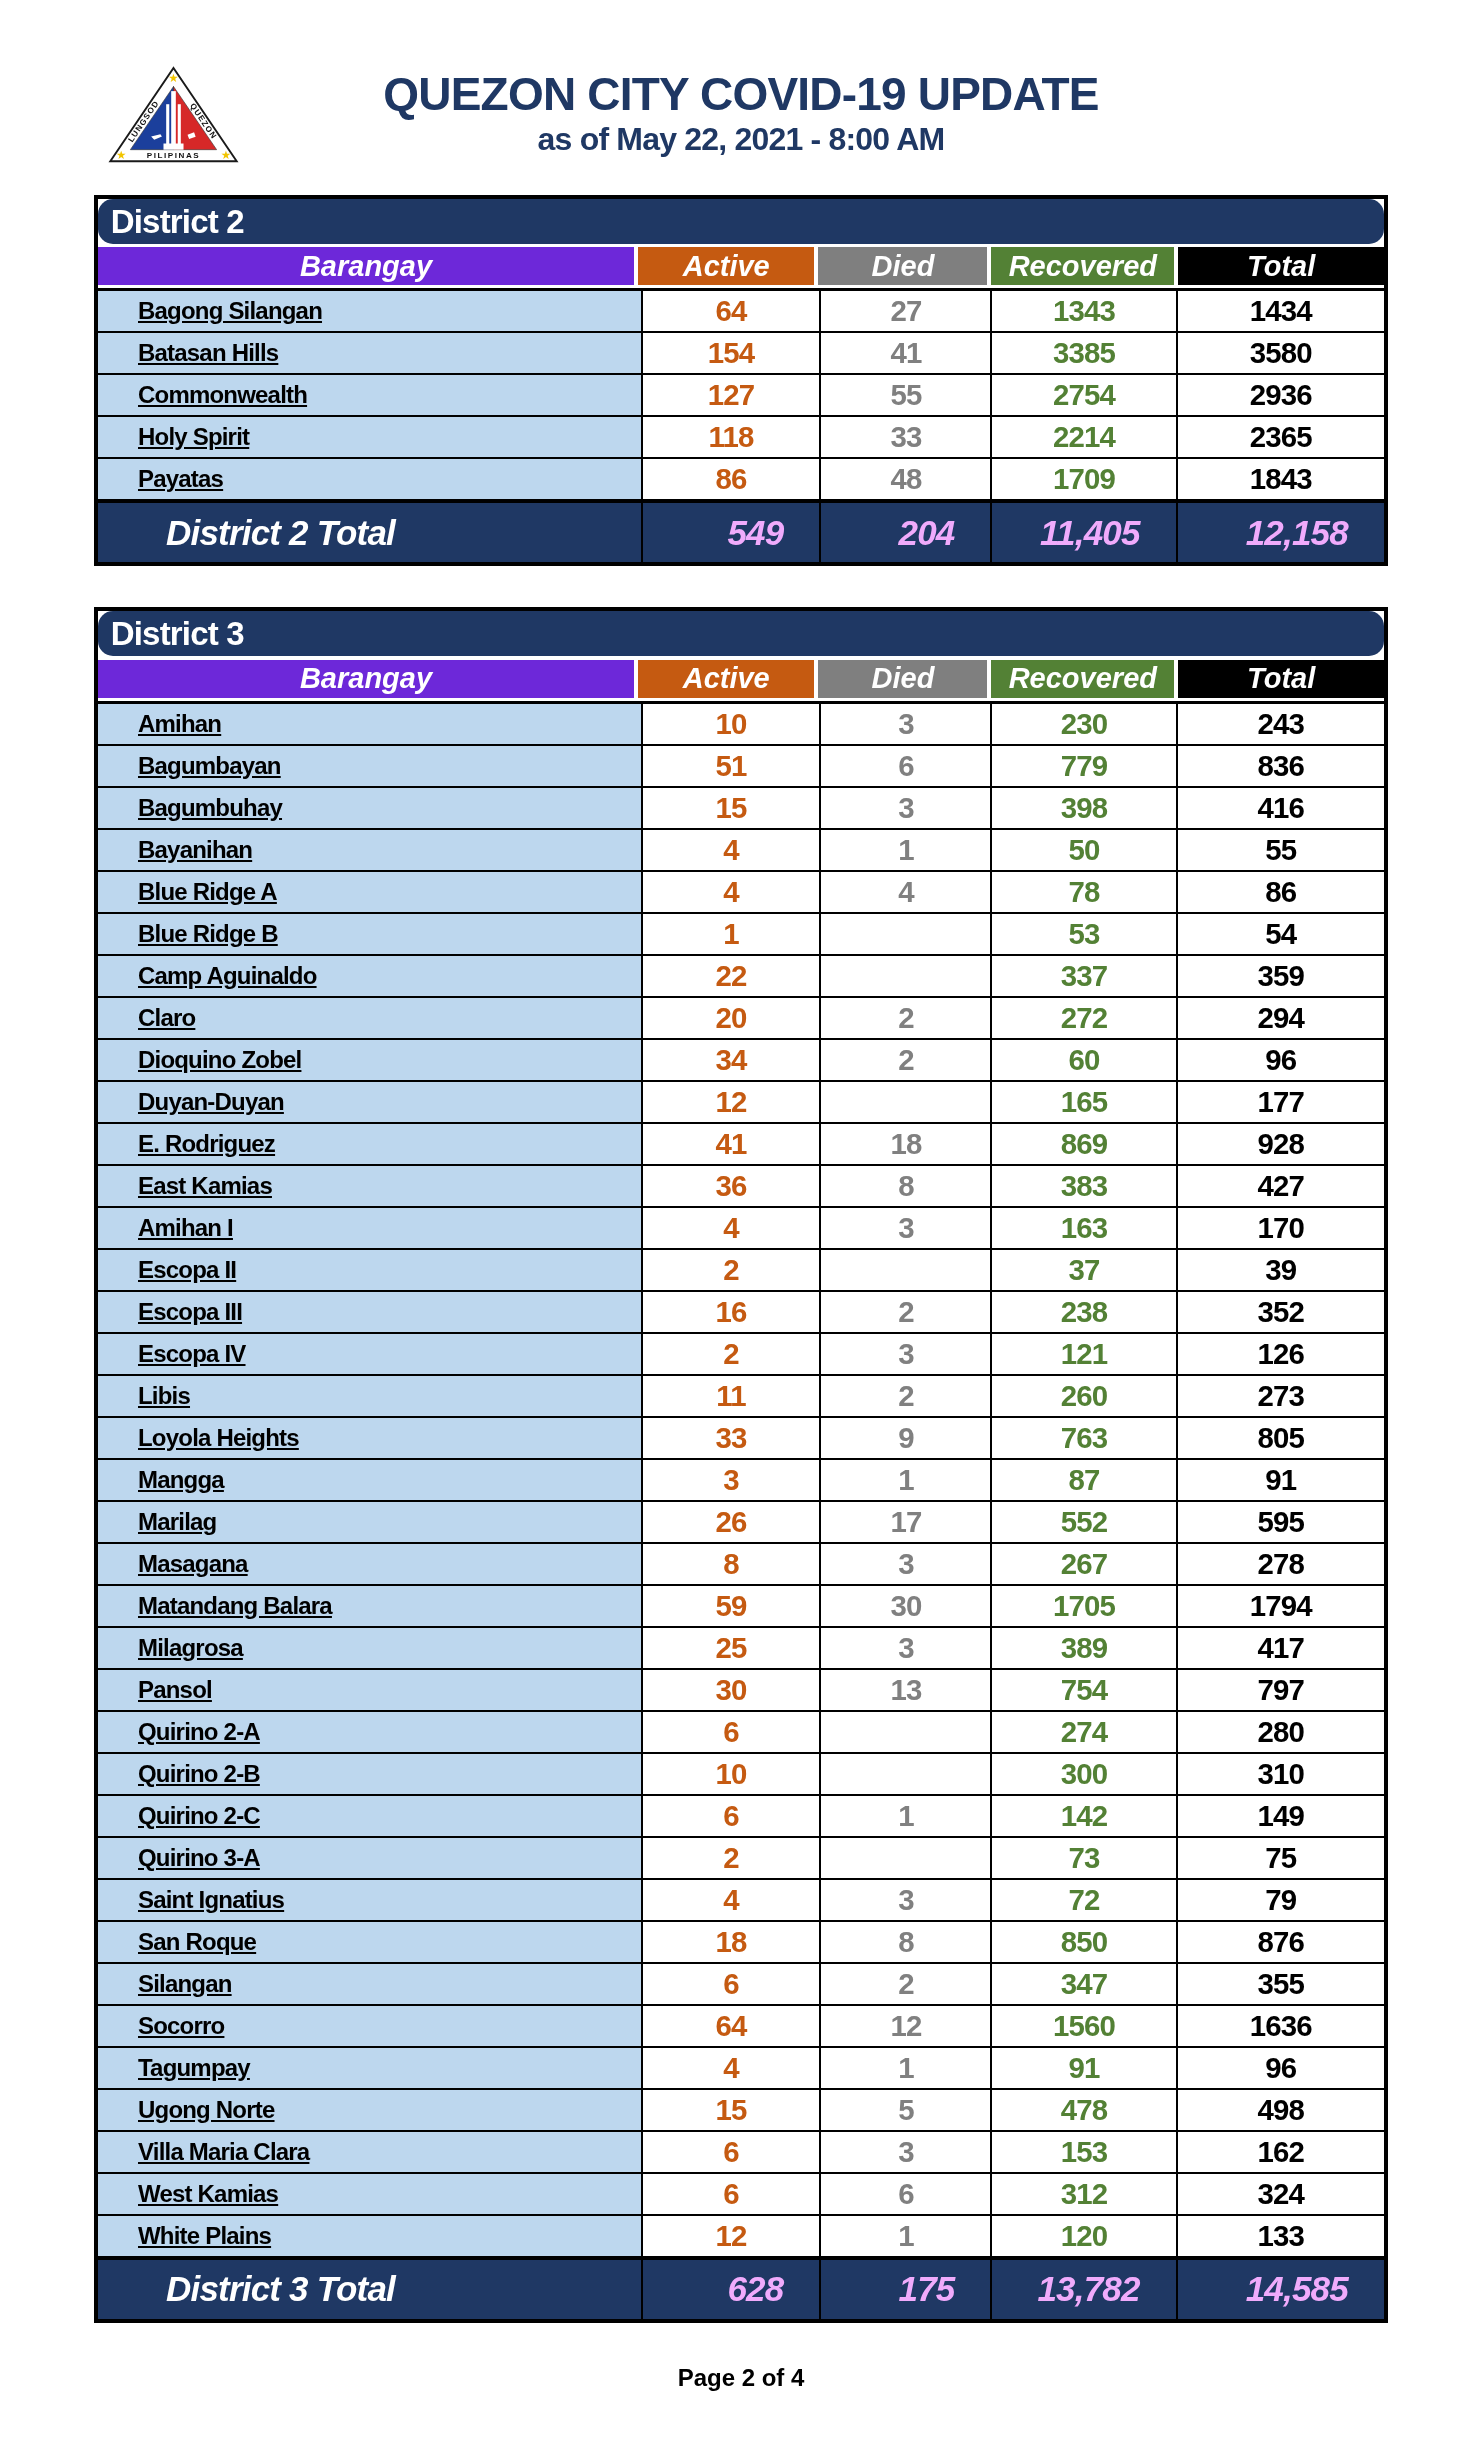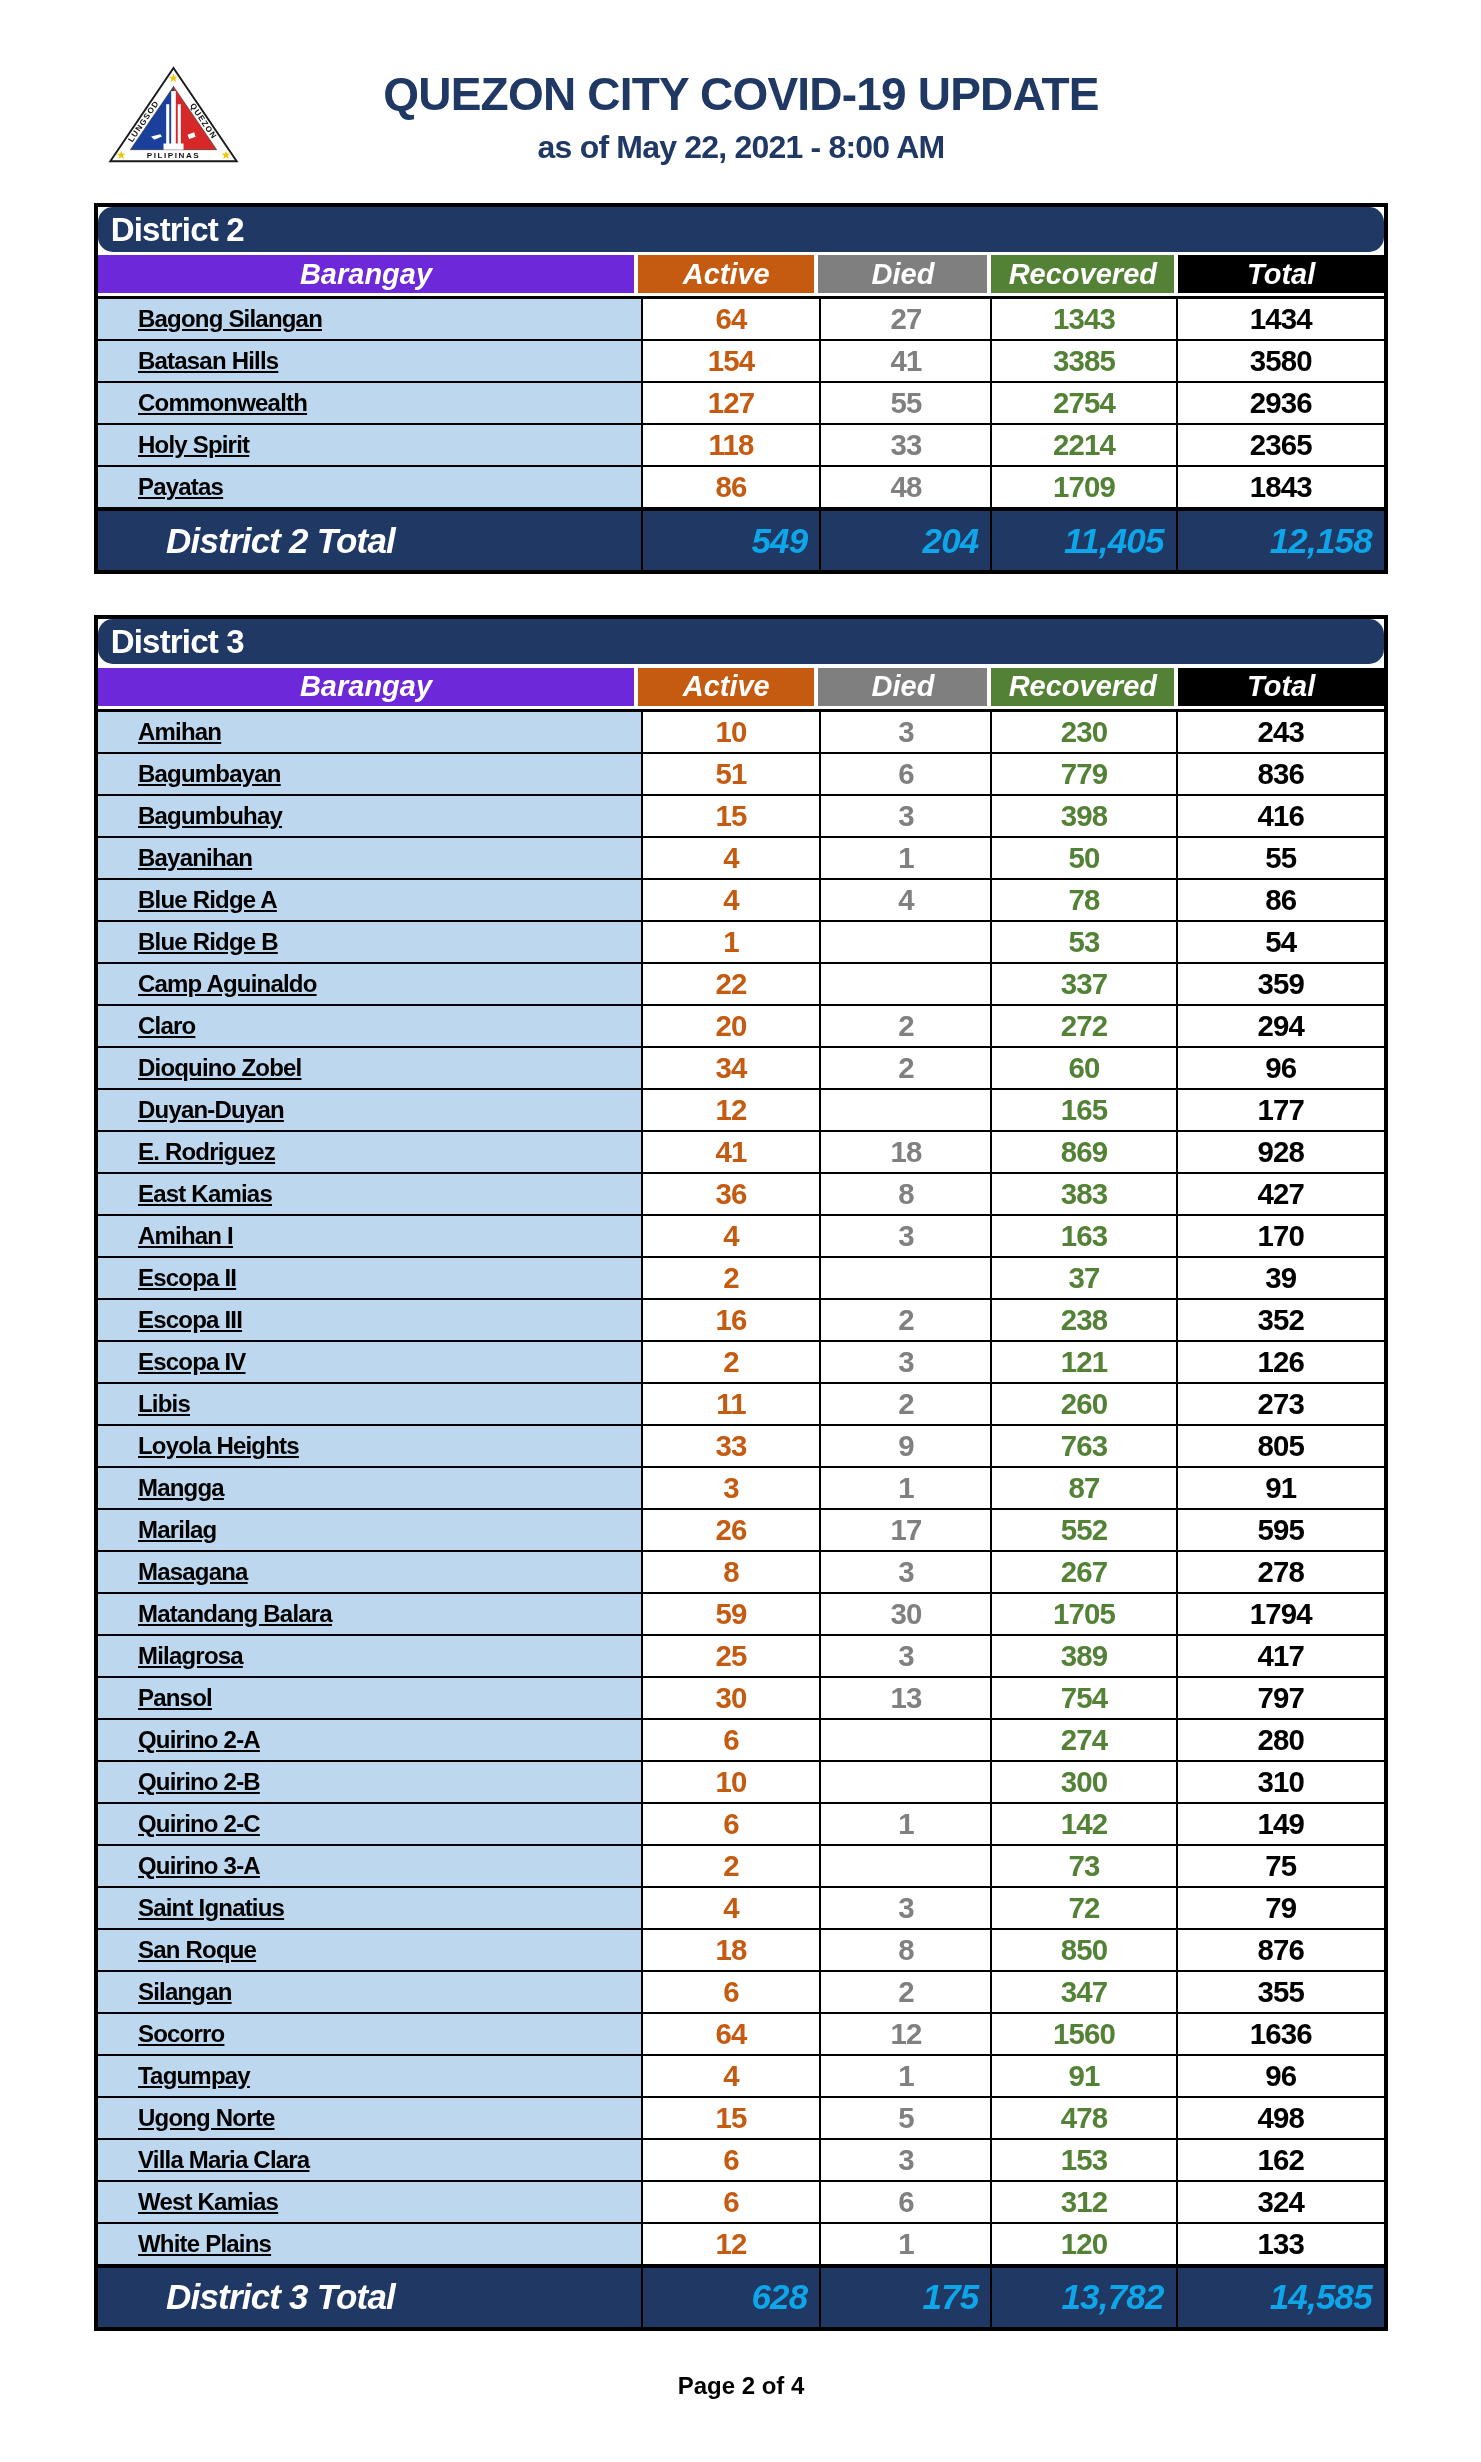--- a/index.html
+++ b/index.html
@@ -2,21 +2,21 @@
 <html style="font-size:12.7px"><head>
 <meta charset="utf-8">
 <style>
   html,body{margin:0;padding:0;background:#ffffff;}
   .page{width:1482px;height:2462px;position:relative;background:#fff;
         font-family:"Liberation Sans", sans-serif;overflow:hidden;}
   
   .header{padding-top:67px;text-align:center;position:relative;}
   .logo{position:absolute;left:108px;top:65px;width:131px;height:100px;}
   .title{font-size:46px;font-weight:700;color:#1F3864;letter-spacing:-0.8px;}
-  .subtitle{font-size:32px;font-weight:700;color:#1F3864;margin-top:8px;letter-spacing:-0.8px;}
+  .subtitle{font-size:32px;font-weight:700;color:#1F3864;letter-spacing:-0.8px;}
   
   #tables{margin:37px 94px 0 94px;}
   .district-table{border:4px solid #000;margin-bottom:41px;background:#fff;}
   .bar{height:45px;background:#1F3864;color:#fff;font-size:33px;font-weight:700;
        display:flex;align-items:center;padding-left:12.7px;letter-spacing:-0.8px;border-radius:15px;}
   .head-row{display:flex;background:#fff;border-bottom:3.2px solid #000;}
   .head-cell{height:38px;margin:3.2px 0 3.2px 4px;display:flex;align-items:center;justify-content:center;
              font-style:italic;font-weight:700;font-size:29px;color:#fff;box-sizing:border-box;flex:0 1 auto;}
   .hc-barangay{margin-left:0;background:#6d28d9;}
   .hc-active{background:#C55A11;}
@@ -34,22 +34,22 @@
              height:40px;letter-spacing:-0.8px;text-decoration:underline;}
   .val{justify-content:center;font-weight:700;font-size:29.4px;height:40px;background:#fff;
        border-left:2.4px solid #000;letter-spacing:-0.8px;}
   .active-val{color:#C55A11;}
   .died-val{color:#808080;}
   .recovered-val{color:#538135;}
   .total-val{color:#000000;}
   .total-row{display:flex;background:#1F3864;border-top:2.4px solid #000;height:59px;}
   .tlabel{color:#fff;font-style:italic;font-weight:700;font-size:35px;padding-left:68px;
           display:flex;align-items:center;letter-spacing:-0.8px;}
-  .tval{border-left:2.4px solid #000;color:#0ea5e9;font-style:italic;font-weight:700;font-size:35px;
-        display:flex;align-items:center;justify-content:flex-end;padding-right:12px;letter-spacing:-0.8px;}
+  .tval{border-left:2.4px solid #000;color:#f0abfc;font-style:italic;font-weight:700;font-size:35px;
+        display:flex;align-items:center;justify-content:flex-end;padding-right:36px;letter-spacing:-0.8px;}
   
   .footer{text-align:center;font-size:24px;font-weight:700;color:#000;margin-top:32px;}
 </style>
 </head>
 <body>
 
 <div class="page">
 
   <div class="header">
     <svg class="logo" viewBox="0 0 170 128" xmlns="http://www.w3.org/2000/svg">

